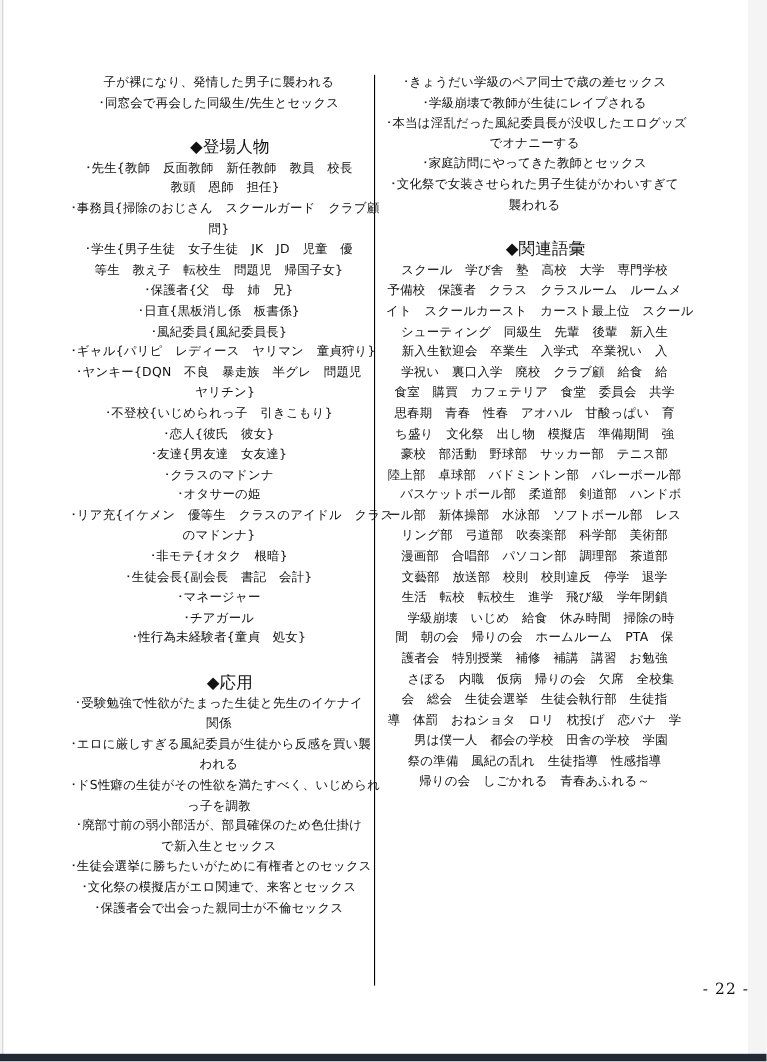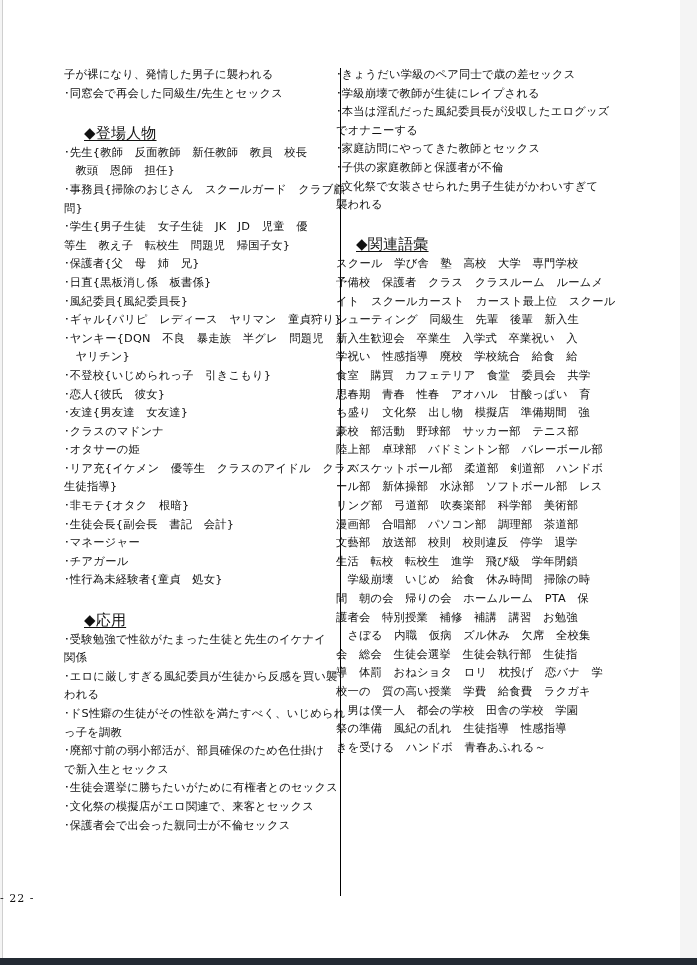--- a/index.html
+++ b/index.html
@@ -3,29 +3,29 @@
 <meta charset="utf-8">
 <style>
   html,body{margin:0;padding:0;}
   body{width:697px;height:965px;background:#f4f4f4;position:relative;overflow:hidden;
        font-family:"DejaVu Sans","Liberation Sans",sans-serif;color:#111;}
   .page{position:absolute;left:2px;top:0;width:677px;height:959px;background:#fff;
         border-left:1px solid #cfcfcf;border-right:1px solid #cfcfcf;}
   .rightpanel{position:absolute;left:680px;top:0;width:17px;height:959px;background:#f4f4f4;}
   .bottombar{position:absolute;left:0;top:958px;width:697px;height:7px;background:#232a33;}
   .col{position:absolute;top:66px;font-size:11.3px;line-height:18.6px;letter-spacing:0.2px;}
-  .col.left{left:64px;width:270px;}
-  .col.right{left:336px;width:270px;}
+  .col.left{left:64px;width:270px;text-align:center;}
+  .col.right{left:351px;width:270px;text-align:center;}
   .divider{position:absolute;left:340px;top:68px;width:1px;height:828px;background:#000;}
   .line{white-space:nowrap;height:18.6px;}
   .gap{height:18.6px;}
   .heading{font-size:15px;line-height:20px;height:20px;margin:1px 0 1px 20px;white-space:nowrap;}
-  .heading span{text-decoration:underline;text-underline-offset:2px;margin-top:12px;}
-  .pagenum{position:absolute;top:892px;left:0;width:681px;text-align:left;
-           font-family:"DejaVu Serif","Liberation Serif",serif;font-size:11px;letter-spacing:1px;}
+  .heading span{text-underline-offset:2px;margin-top:12px;}
+  .pagenum{position:absolute;top:892px;left:0;width:681px;text-align:right;
+           font-family:"DejaVu Serif","Liberation Serif",serif;font-size:14px;letter-spacing:1px;}
 </style>
 </head>
 <body>
 
 <div class="page"></div>
 <div class="rightpanel"></div>
 
 <div class="col left">
   <div class="line">子が裸になり、発情した男子に襲われる</div>
   <div class="line">･同窓会で再会した同級生/先生とセックス</div>
@@ -42,21 +42,21 @@
   <div class="line">･風紀委員{風紀委員長}</div>
   <div class="line">･ギャル{パリピ　レディース　ヤリマン　童貞狩り}</div>
   <div class="line">･ヤンキー{DQN　不良　暴走族　半グレ　問題児</div>
   <div class="line">　ヤリチン}</div>
   <div class="line">･不登校{いじめられっ子　引きこもり}</div>
   <div class="line">･恋人{彼氏　彼女}</div>
   <div class="line">･友達{男友達　女友達}</div>
   <div class="line">･クラスのマドンナ</div>
   <div class="line">･オタサーの姫</div>
   <div class="line">･リア充{イケメン　優等生　クラスのアイドル　クラス</div>
-  <div class="line">生徒指導}</div>
+  <div class="line">のマドンナ}</div>
   <div class="line">･非モテ{オタク　根暗}</div>
   <div class="line">･生徒会長{副会長　書記　会計}</div>
   <div class="line">･マネージャー</div>
   <div class="line">･チアガール</div>
   <div class="line">･性行為未経験者{童貞　処女}</div>
   <div class="gap"></div>
   <div class="heading"><span>◆応用</span></div>
   <div class="line">･受験勉強で性欲がたまった生徒と先生のイケナイ</div>
   <div class="line">関係</div>
   <div class="line">･エロに厳しすぎる風紀委員が生徒から反感を買い襲</div>
@@ -71,49 +71,47 @@
 </div>
 
 <div class="divider"></div>
 
 <div class="col right">
   <div class="line">･きょうだい学級のペア同士で歳の差セックス</div>
   <div class="line">･学級崩壊で教師が生徒にレイプされる</div>
   <div class="line">･本当は淫乱だった風紀委員長が没収したエログッズ</div>
   <div class="line">でオナニーする</div>
   <div class="line">･家庭訪問にやってきた教師とセックス</div>
-  <div class="line">･子供の家庭教師と保護者が不倫</div>
   <div class="line">･文化祭で女装させられた男子生徒がかわいすぎて</div>
   <div class="line">襲われる</div>
   <div class="gap"></div>
   <div class="heading"><span>◆関連語彙</span></div>
   <div class="line">スクール　学び舎　塾　高校　大学　専門学校</div>
   <div class="line">予備校　保護者　クラス　クラスルーム　ルームメ</div>
   <div class="line">イト　スクールカースト　カースト最上位　スクール</div>
   <div class="line">シューティング　同級生　先輩　後輩　新入生</div>
   <div class="line">新入生歓迎会　卒業生　入学式　卒業祝い　入</div>
-  <div class="line">学祝い　性感指導　廃校　学校統合　給食　給</div>
+  <div class="line">学祝い　裏口入学　廃校　クラブ顧　給食　給</div>
   <div class="line">食室　購買　カフェテリア　食堂　委員会　共学</div>
   <div class="line">思春期　青春　性春　アオハル　甘酸っぱい　育</div>
   <div class="line">ち盛り　文化祭　出し物　模擬店　準備期間　強</div>
   <div class="line">豪校　部活動　野球部　サッカー部　テニス部</div>
   <div class="line">陸上部　卓球部　バドミントン部　バレーボール部</div>
   <div class="line">　バスケットボール部　柔道部　剣道部　ハンドボ</div>
   <div class="line">ール部　新体操部　水泳部　ソフトボール部　レス</div>
   <div class="line">リング部　弓道部　吹奏楽部　科学部　美術部</div>
   <div class="line">漫画部　合唱部　パソコン部　調理部　茶道部</div>
   <div class="line">文藝部　放送部　校則　校則違反　停学　退学</div>
   <div class="line">生活　転校　転校生　進学　飛び級　学年閉鎖</div>
   <div class="line">　学級崩壊　いじめ　給食　休み時間　掃除の時</div>
   <div class="line">間　朝の会　帰りの会　ホームルーム　PTA　保</div>
   <div class="line">護者会　特別授業　補修　補講　講習　お勉強</div>
-  <div class="line">　さぼる　内職　仮病　ズル休み　欠席　全校集</div>
+  <div class="line">　さぼる　内職　仮病　帰りの会　欠席　全校集</div>
   <div class="line">会　総会　生徒会選挙　生徒会執行部　生徒指</div>
   <div class="line">導　体罰　おねショタ　ロリ　枕投げ　恋バナ　学</div>
-  <div class="line">校一の　質の高い授業　学費　給食費　ラクガキ</div>
   <div class="line">　男は僕一人　都会の学校　田舎の学校　学園</div>
   <div class="line">祭の準備　風紀の乱れ　生徒指導　性感指導</div>
-  <div class="line">きを受ける　ハンドボ　青春あふれる～</div>
+  <div class="line">帰りの会　しごかれる　青春あふれる～</div>
 </div>
 
 <div class="pagenum">- 22 -</div>
 
 <div class="bottombar"></div>
 
 </body></html>

